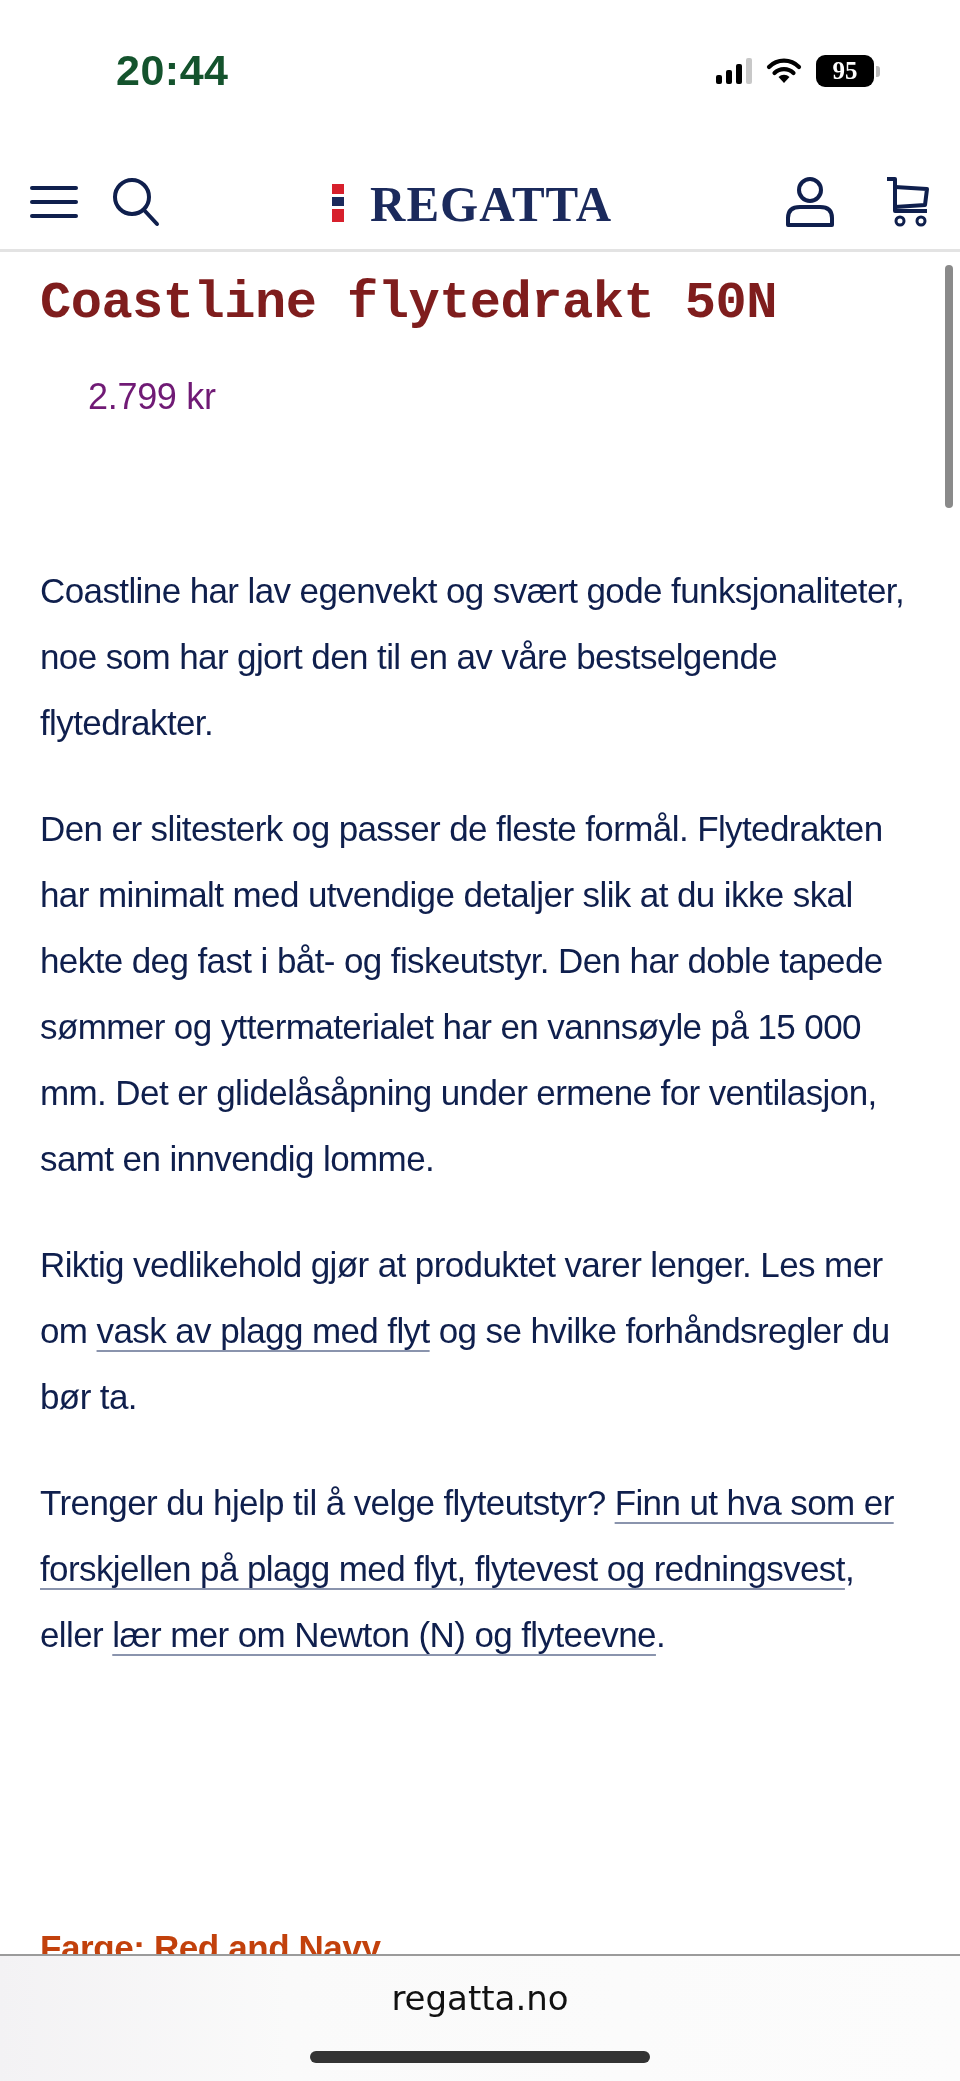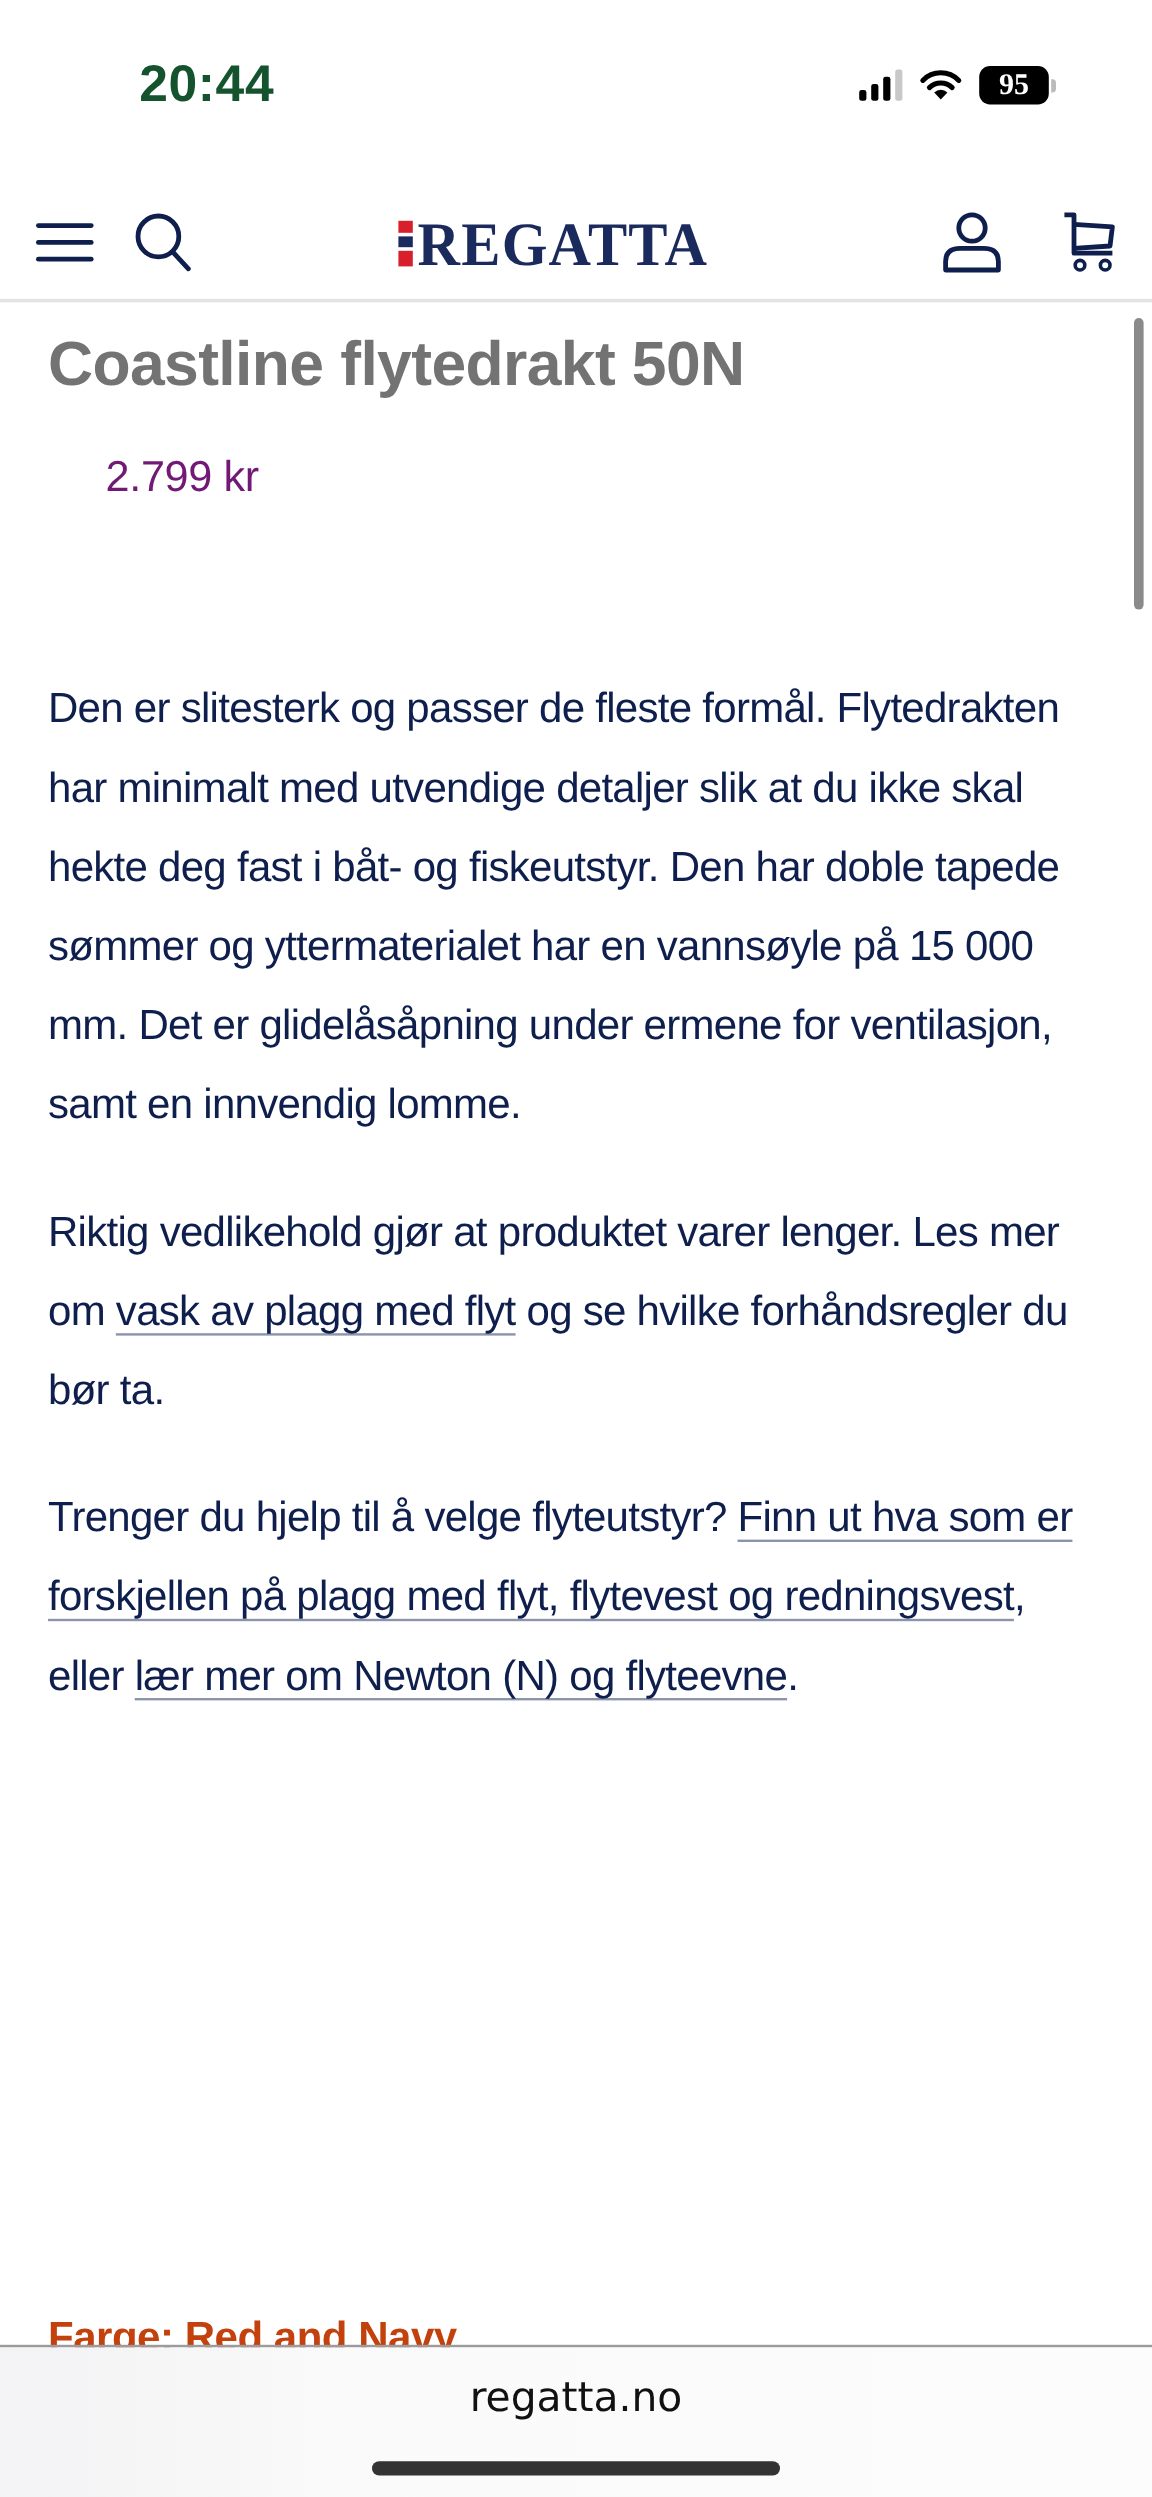--- a/index.html
+++ b/index.html
@@ -13,33 +13,33 @@
   .signal { display: flex; align-items: flex-end; gap: 4px; height: 26px; }
   .signal span { display: block; width: 6px; background: #000; border-radius: 2px; }
   .signal span.dim { background: #c8c8c8; }
   .battery { position: relative; display: flex; align-items: center; }
   .battery-body { width: 58px; height: 32px; background: #000; border-radius: 9px; color: #fff; font-weight: 700; font-size: 25px; display: flex; align-items: center; justify-content: center; font-family: Liberation Serif, serif; }
   .battery-cap { width: 4px; height: 11px; background: #bbb; border-radius: 0 3px 3px 0; margin-left: 2px; }
 
   
   .site-header { position: absolute; top: 160px; left: 0; width: 960px; height: 92px; border-bottom: 3px solid #e3e3e3; }
   .hdr-icon { position: absolute; top: 14px; width: 56px; height: 56px; display: flex; align-items: center; justify-content: center; cursor: pointer; }
-  .logo { position: absolute; left: 332px; top: 17px; height: 52px; display: flex; align-items: center; }
+  .logo { position: absolute; left: 332px; top: 17px; height: 52px; display: flex; align-items: center; gap: 22px; }
   .logo-mark { width: 12px; height: 38px; position: relative; margin-right: 4px; }
   .logo-mark .r1 { position: absolute; left: 0; top: 0; width: 12px; height: 10px; background: #d7202c; }
   .logo-mark .b1 { position: absolute; left: 0; top: 13px; width: 12px; height: 9px; background: #1b2a5c; }
   .logo-mark .r2 { position: absolute; left: 0; top: 25px; width: 12px; height: 13px; background: #d7202c; }
   .logo-text { font-family: "Liberation Serif", serif; font-weight: 700; font-size: 49px; color: #1b2a5c; letter-spacing: 1px; line-height: 1; transform: scaleY(1.05); }
 
   
   .scrollbar { position: absolute; left: 945px; top: 265px; width: 8px; height: 243px; background: #8a8a8a; border-radius: 4px; }
 
   
   .main { position: absolute; left: 40px; top: 268px; width: 880px; }
-  .product-title { font-family: Liberation Sans, sans-serif; font-weight: 700; font-size: 52px; line-height: 72px; color: #737373; letter-spacing: -0.5px; }
+  .product-title { font-family: Liberation Mono, monospace; font-weight: 700; font-size: 52px; line-height: 72px; color: #7f1d1d; letter-spacing: -0.5px; }
   .product-price { margin-top: 30px; font-size: 36px; line-height: 54px; color: #701a75; letter-spacing: -0.3px; margin-left: 48px; }
   .description { margin-top: 134px; }
   .description p { font-size: 35px; line-height: 66px; color: #0f1f4d; margin-bottom: 40px; letter-spacing: -0.6px; }
   .description a { color: #0f1f4d; text-decoration: underline; text-decoration-color: #8a94ad; text-decoration-thickness: 2px; text-underline-offset: 7px; cursor: pointer; }
   .cutoff-heading { position: absolute; left: 40px; top: 1928px; font-weight: 700; font-size: 35px; color: #c2410c; letter-spacing: -0.4px; }
 
   
   .browser-bar { position: absolute; left: 0; top: 1954px; width: 960px; height: 127px; background: linear-gradient(90deg, #f3f2f4 0%, #fafafa 30%, #fcfcfc 100%); border-top: 2px solid #9b9b9b; }
   .url-text { position: absolute; left: 0; width: 960px; top: 22px; text-align: center; font-family: "DejaVu Sans", sans-serif; font-size: 34px; color: #111; cursor: pointer; }
   .home-indicator { position: absolute; left: 310px; top: 95px; width: 340px; height: 12px; background: #333; border-radius: 6px; }
@@ -108,20 +108,21 @@
   </div>
 </header>
 
 <div class="scrollbar"></div>
 
 <main class="main">
   <h1 class="product-title">Coastline flytedrakt 50N</h1>
   <div class="product-price">2.799 kr</div>
 
   <div class="description">
+    <p>Coastline har lav egenvekt og svært gode funksjonaliteter, noe som har gjort den til en av våre bestselgende flytedrakter.</p>
     <p>Den er slitesterk og passer de fleste formål. Flytedrakten har minimalt med utvendige detaljer slik at du ikke skal hekte deg fast i båt- og fiskeutstyr. Den har doble tapede sømmer og yttermaterialet har en vannsøyle på 15 000 mm. Det er glidelåsåpning under ermene for ventilasjon, samt en innvendig lomme.</p>
     <p><span>Riktig vedlikehold gjør at produktet varer lenger. Les mer om </span><a>vask av plagg med flyt</a><span> og se hvilke forhåndsregler du bør ta.</span></p>
     <p><span>Trenger du hjelp til å velge flyteutstyr? </span><a>Finn ut hva som er forskjellen på plagg med flyt, flytevest og redningsvest</a><span>, eller </span><a>lær mer om Newton (N) og flyteevne</a><span>.</span></p>
   </div>
 </main>
 
 <div class="cutoff-heading">Farge: Red and Navy</div>
 
 <div class="browser-bar">
   <div class="url-text">regatta.no</div>

